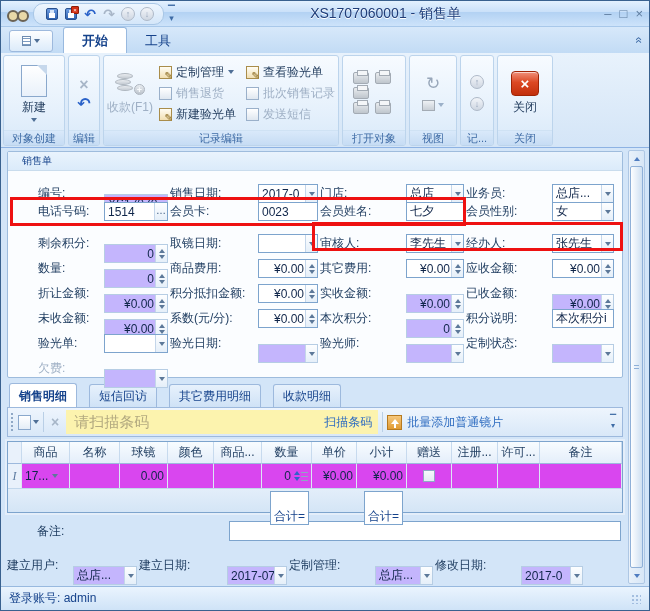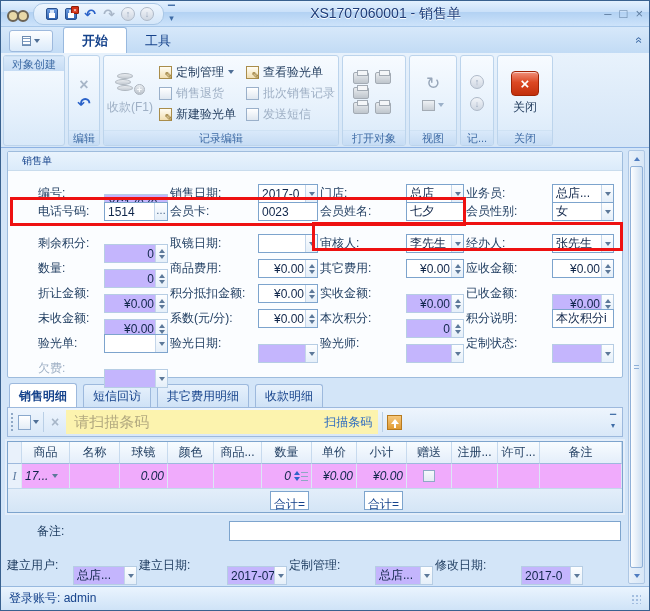--- a/index.html
+++ b/index.html
@@ -87,21 +87,21 @@
     display:flex;flex-direction:column;align-items:center;justify-content:center;gap:2px;}
   .tu{width:0;height:0;border-left:3px solid transparent;border-right:3px solid transparent;border-bottom:4px solid #5c7899;}
   .td{width:0;height:0;border-left:3px solid transparent;border-right:3px solid transparent;border-top:4px solid #5c7899;}
   .dots{flex:0 0 13px;align-self:stretch;border-left:1px solid #c4d6ea;background:linear-gradient(#fdfeff,#e5eff9);
     font-size:10px;line-height:15px;text-align:center;color:#33517a;}
   .redbox{position:absolute;border:3px solid #ee1111;pointer-events:none;z-index:5;}
   .red1{top:45px;left:2px;width:456px;height:29px;}
   .red2{top:70px;left:304px;right:-1px;height:29px;}
   
   .detail{margin-top:8px;}
-  .dtabs{display:flex;gap:6px;padding-left:2px;height:21px;align-items:flex-end;}
+  .dtabs{display:flex;gap:12px;padding-left:2px;height:21px;align-items:flex-end;}
   .dtab{padding:3px 9px 2px;font-size:12px;color:#15428b;background:linear-gradient(#e7f1fc,#cfe2f6);
     border:1px solid #9db9dd;border-bottom:none;border-radius:3px 3px 0 0;white-space:nowrap;}
   .dtab.active{background:#fff;font-weight:bold;padding-top:4px;}
   .dtoolbar{border:1px solid #9db9dd;background:linear-gradient(#eef5fd,#d9e8f8);height:30px;display:flex;align-items:center;
     padding:0 18px 0 3px;position:relative;gap:4px;}
   .tgrip{width:3px;height:18px;border-left:2px dotted #8fa8c6;}
   .tnew{display:flex;align-items:center;gap:2px;}
   .tnew .pg{width:13px;height:15px;background:linear-gradient(#fff,#e4edf7);border:1px solid #8aa8cc;}
   .tsep{width:1px;height:20px;background:#b9cfe6;}
   .tx{color:#a7b6c8;font-weight:bold;font-size:14px;padding:0 3px;}
@@ -110,33 +110,33 @@
   .scanbox .golink{font-size:12px;color:#2e6cc0;white-space:nowrap;}
   .batch{display:flex;align-items:center;gap:5px;font-size:12px;color:#2e6cc0;white-space:nowrap;}
   .batch .bic{width:15px;height:15px;background:linear-gradient(#f6c87e,#e09b33);border:1px solid #b77a1f;position:relative;}
   .batch .bic::after{content:"";position:absolute;left:3px;top:3px;border-left:4px solid transparent;border-right:4px solid transparent;border-bottom:5px solid #fff;}
   .batch .bic::before{content:"";position:absolute;left:6px;top:7px;width:2px;height:5px;background:#fff;}
   .tmore{position:absolute;right:3px;top:7px;width:12px;text-align:center;color:#3f6ca6;font-size:8px;line-height:7px;}
   .gridwrap{margin-top:4px;border:1px solid #7da4cd;background:#fff;box-shadow:0 0 0 2px #e4eefa;}
   .ghead,.grow{display:flex;}
   .ghead .gc{height:22px;background:linear-gradient(#f8fcff,#e4eefa);border-right:1px solid #c7daee;border-bottom:1px solid #9db9dd;
     font-size:12px;color:#1c3a5e;display:flex;align-items:center;justify-content:center;white-space:nowrap;overflow:hidden;}
-  .grow .gc{height:24px;background:#f0abfc;border-right:1px solid #dbe7f5;font-size:12px;color:#10264a;display:flex;align-items:center;
-    padding:4px 3px;white-space:nowrap;overflow:hidden;font-style:italic;}
+  .grow .gc{height:24px;background:#d946ef;border-right:1px solid #dbe7f5;font-size:12px;color:#10264a;display:flex;align-items:center;
+    padding:4px 3px;white-space:nowrap;overflow:hidden;}
   .grow .gc.r{justify-content:flex-end;}
   .gc.sel{justify-content:center;background:#e9f1fb !important;color:#5b7aa0;font-family:"Liberation Serif","DejaVu Serif",serif;font-style:italic;padding:0;}
   .gcombo-arrow{margin-left:4px;}
   .qtyico{display:flex;flex-direction:column;gap:2px;margin-left:3px;position:relative;padding-right:8px;}
   .qtyico::after{content:"";position:absolute;right:0;top:1px;width:7px;height:11px;
     background:repeating-linear-gradient(#8ea7c4 0 1px,transparent 1px 4px);}
   .qtyico .tu{border-bottom-color:#2f63c9;} .qtyico .td{border-top-color:#2f63c9;}
   .chk{width:12px;height:12px;border:1px solid #8fa8c6;background:linear-gradient(#f7fafc,#e3ebf3);margin:0 auto;}
   .gtotals{height:24px;background:linear-gradient(#e3eefa,#d4e5f6);border-top:1px solid #c2d7ec;position:relative;}
   .totbox{position:absolute;top:2px;height:19px;border:1px solid #7da4cd;background:#fff;font-size:12px;color:#15428b;
-    line-height:17px;padding:4px 3px;}
+    line-height:17px;padding:16px 3px;}
   .tot1{left:262px;} .tot2{left:356px;}
   
   .remarkrow{margin-top:8px;display:flex;align-items:center;padding-left:30px;}
   .remarkrow .flabel{width:56px;}
   .remarkrow .spacer{width:136px;}
   .remarkrow .rinput{flex:1;height:20px;border:1px solid #7da4cd;background:#fff;margin-right:2px;}
   .auditrow{margin-top:5px;}
   .statusbar{position:absolute;left:0;right:0;bottom:0;height:24px;background:linear-gradient(#eaf4fe,#cfe3f7);
     border-top:1px solid #98b9df;display:flex;align-items:center;padding:0 8px;font-size:12px;color:#15428b;}
   .sgrip{margin-left:auto;width:10px;height:10px;
@@ -195,20 +195,27 @@
       <span class="lines"></span>
         <span class="caret"></span>
     </div>
     <div class="rtab active">开始</div>
     <div class="rtab">工具</div>
     <span class="collapse">«</span>
   </div>
 
   <div class="ribbon">
     <div class="grp" style="width:62px;">
+      <div class="grp-body">
+        <div class="bigbtn">
+          <span class="page-ic"></span>
+          <span>新建</span>
+          <span class="caret"></span>
+        </div>
+      </div>
       <div class="grp-label">对象创建</div>
     </div>
 
 
     <div class="grp" style="width:32px;">
       <div class="grp-body">
         <div class="vstack">
           <span class="tx" style="font-size:16px;">×</span>
           <span class="uglyph" style="font-size:16px;">↶</span>
         </div>
@@ -554,20 +561,21 @@
         </span>
         <span class="tsep"></span>
         <span class="tx">×</span>
         <div class="scanbox">
           <span class="ph">请扫描条码</span>
           <span class="golink">扫描条码</span>
         </div>
         <span class="tsep"></span>
         <span class="batch">
           <span class="bic"></span>
+          <span>批量添加普通镜片</span>
         </span>
         <span class="tmore">▔<br>▾</span>
       </div>
 
       <div class="gridwrap">
         <div class="ghead" id="grid-head">
             <div class="gc sel" style="width: 14px;"></div>
             <div class="gc" style="width: 48px;">商品</div>
             <div class="gc" style="width: 50px;">名称</div>
             <div class="gc" style="width: 48px;">球镜</div>

